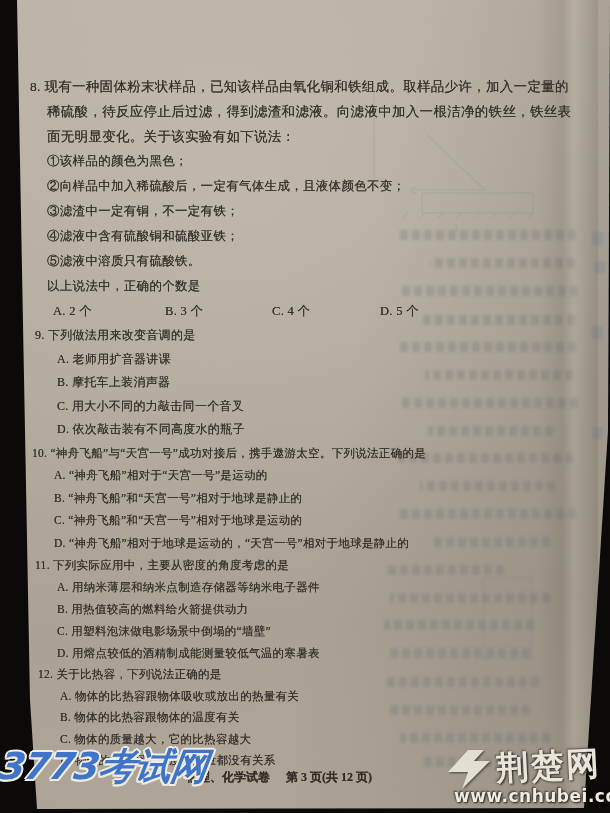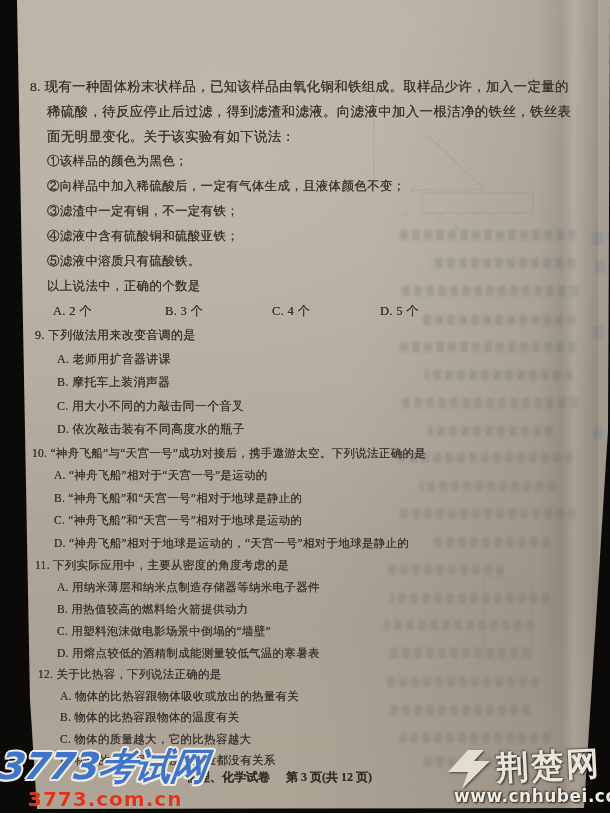--- a/index.html
+++ b/index.html
@@ -165,21 +165,20 @@
       <span>物理、化学试卷</span><span class="gap"></span><span>第 3 页(共 12 页)</span>
     </div>
 
     <div class="fold"></div>
   </div>
 
   <div class="vignette"></div>
 
   <div class="wm-left">
     <div class="wm-site">3773考试网</div>
-    <div class="wm-url">3773.com.cn</div>
   </div>
 
   <div class="wm-right">
     <svg class="wm-logo" width="52" height="46" viewBox="0 0 52 46">
       <path d="M4,28 L24,6 L40,6 L30,17 L46,17 L18,45 L24,28 Z" fill="#e9e5d9" opacity="0.92" style="filter:drop-shadow(1px 1px 1px rgba(20,18,15,0.7));"></path>
     </svg>
     <div class="wm-brand">荆楚网</div>
     <div class="wm-url2">www.cnhubei.com</div>
   </div>
 </div>

